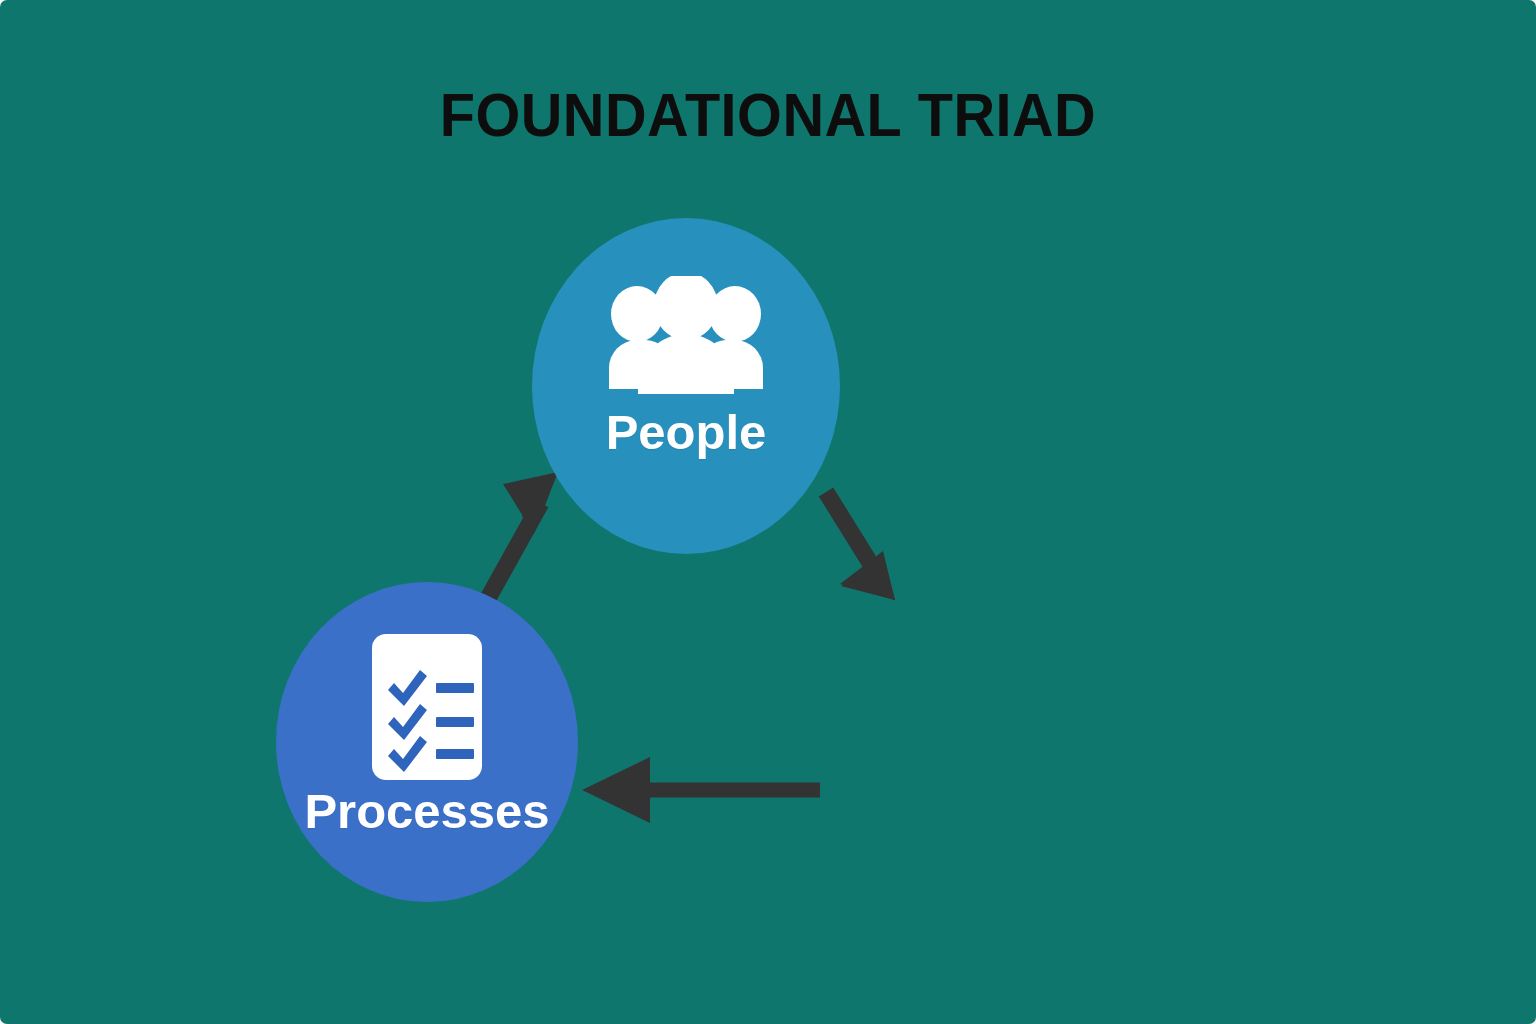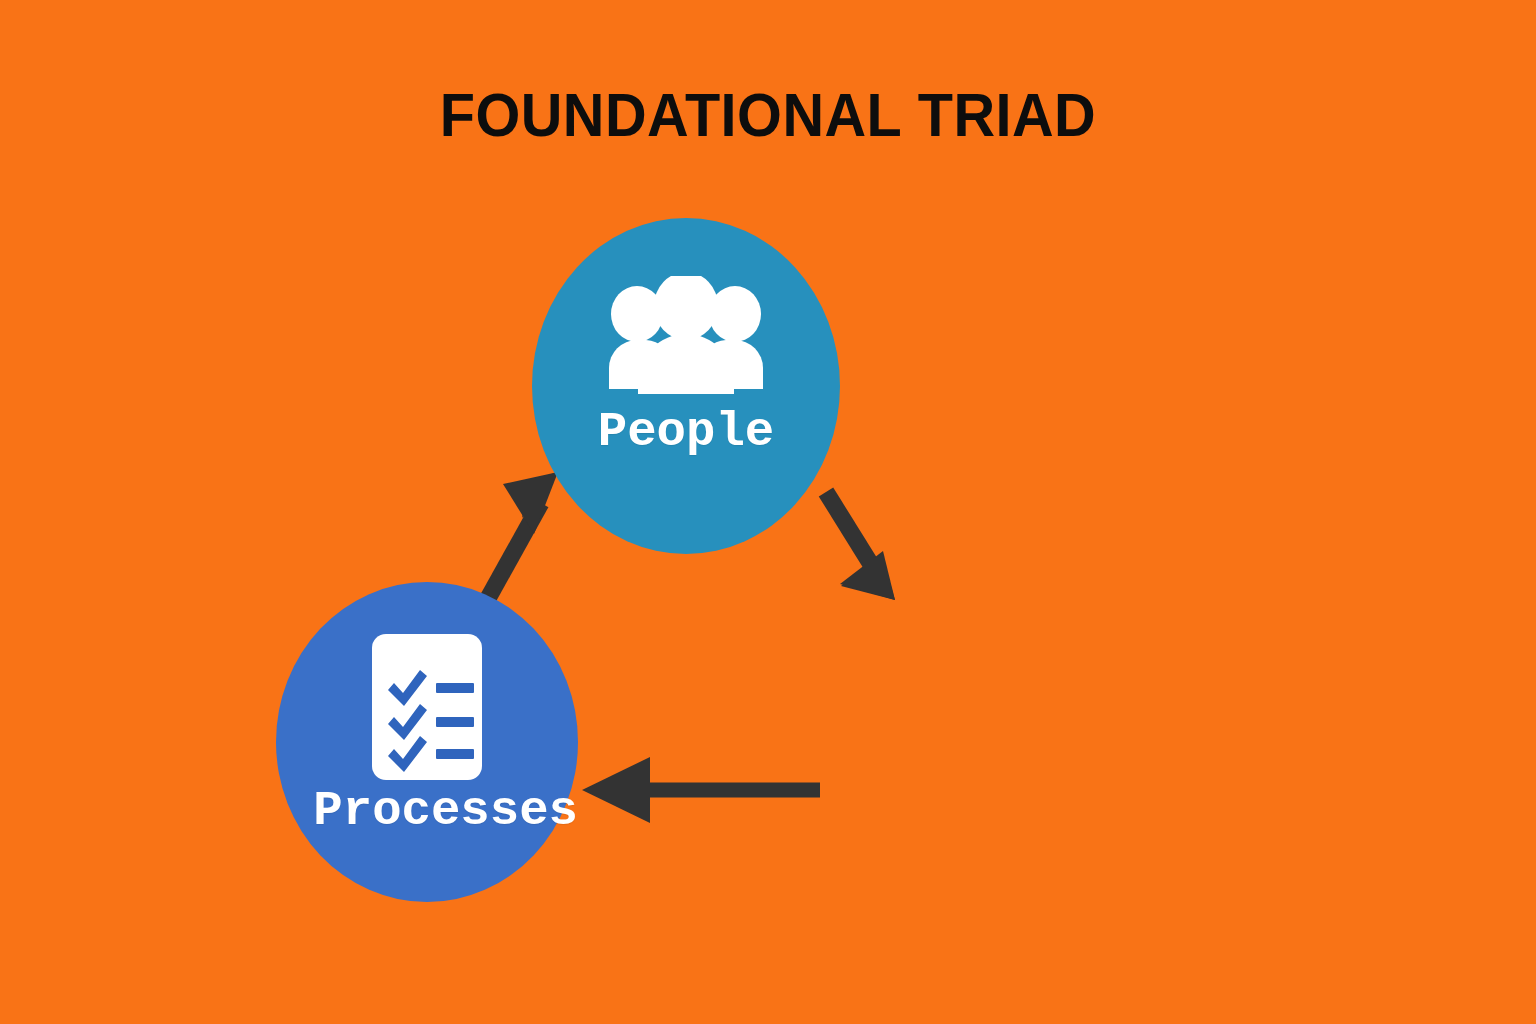--- a/index.html
+++ b/index.html
@@ -11,21 +11,22 @@
     height: 1024px;
     background: #f7f7f7;
     font-family: "Liberation Sans", sans-serif;
     overflow: hidden;
     position: relative;
   }
   #canvas {
     position: relative;
     width: 1536px;
     height: 1024px;
-    background: #f97316;
+    background: #0f766e;
+    border-radius: 7px;
   }
   .title {
     position: absolute;
     left: 0;
     top: 84px;
     width: 1536px;
     text-align: center;
     font-family: "Liberation Sans", sans-serif;
     font-weight: bold;
     font-size: 62px;
@@ -41,21 +42,21 @@
     position: absolute;
     border-radius: 50%;
     display: block;
   }
   .node-label {
     position: absolute;
     left: 0;
     width: 100%;
     text-align: center;
     color: #ffffff;
-    font-family: Liberation Mono, monospace;
+    font-family: Liberation Sans, sans-serif;
     font-weight: bold;
     font-size: 49px;
     line-height: 1;
     white-space: nowrap;
     text-shadow: 0 1px 1px rgba(0,0,0,0.08);
     user-select: none;
   }
   .node-icon {
     position: absolute;
     left: 50%;
@@ -72,21 +73,21 @@
   #people-node .node-label { top: 190px; }
 
   #processes-node {
     left: 276px;
     top: 582px;
     width: 302px;
     height: 320px;
     background: #3a70c8;
   }
   #processes-node .node-icon { top: 52px; }
-  #processes-node .node-label { top: 205px; text-align: right; }
+  #processes-node .node-label { top: 205px; }
 
   #technology-node {
     left: 800px;
     top: 582px;
     width: 303px;
     height: 325px;
     background: #f3a32a;
   }
   #technology-node .node-icon { top: 52px; }
   #technology-node .node-label { top: 205px; }

